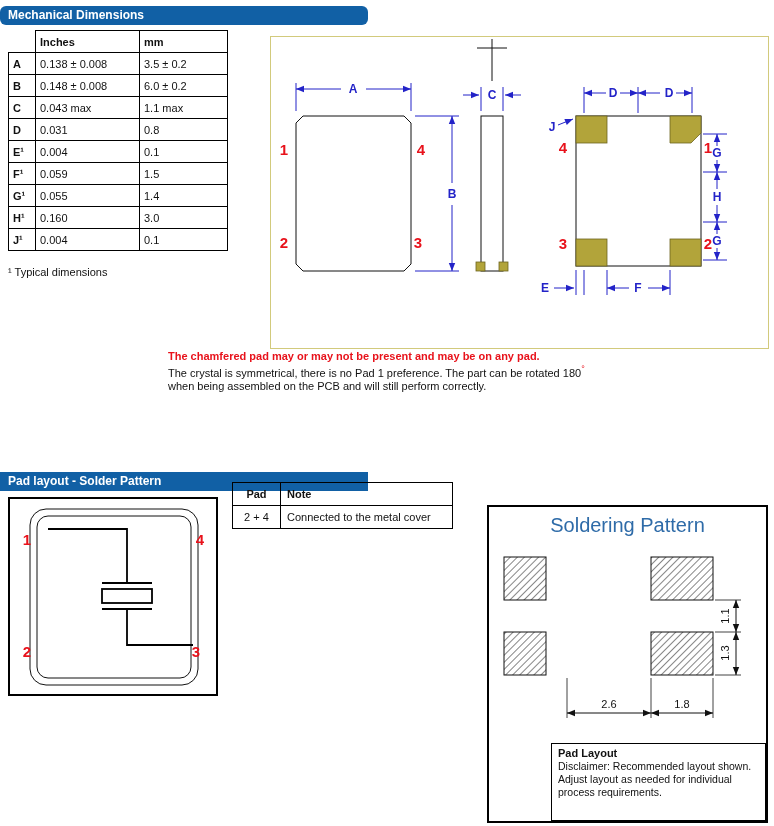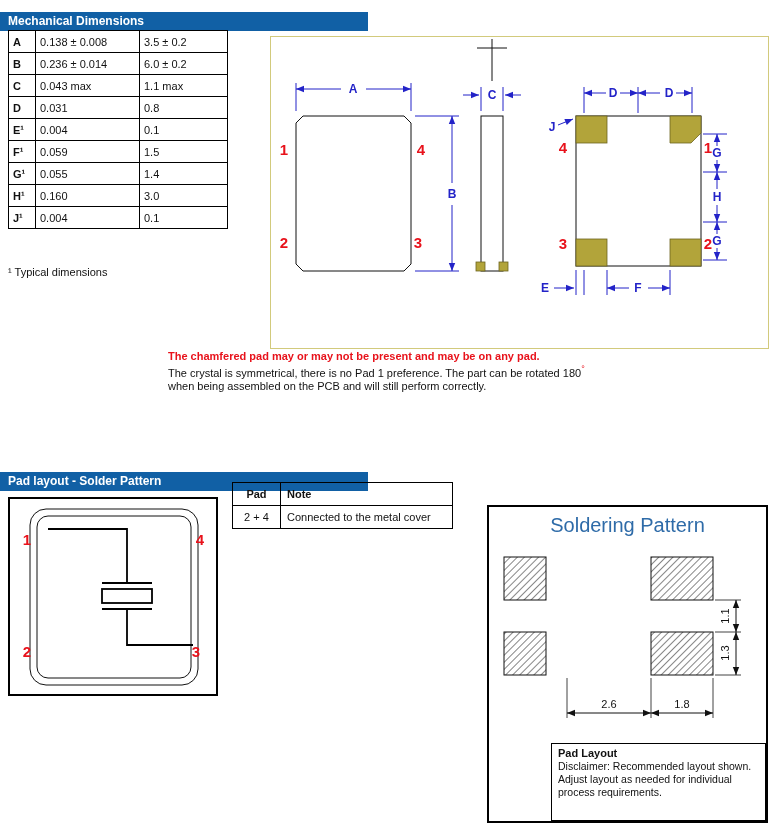--- a/index.html
+++ b/index.html
@@ -7,21 +7,21 @@
   body {
     width: 774px; height: 826px; position: relative; overflow: hidden;
     background: #ffffff; color: #111;
     font-family: "Liberation Sans", "DejaVu Sans", sans-serif;
   }
   .secbar {
     position: absolute; left: 0; width: 368px; height: 19px;
     background: #1160a5; color: #fff; font-size: 12px; font-weight: bold;
     line-height: 19px; padding-left: 8px;
   }
-  #bar1 { top: 12px; }
+  #bar1 { top: 6px; border-radius: 6px; }
   #bar2 { top: 472px; }
 
   table { border-collapse: collapse; font-size: 11px; color: #111; }
   .dimtable { position: absolute; left: 8px; top: 30px; }
   .dimtable th, .dimtable td { border: 1px solid #000; padding: 2px 4px; vertical-align: middle; }
   .dimtable .corner { border: none; }
   .dimtable .colhead { text-align: center; font-weight: bold; padding: 1px 4px; }
   .dimtable .rowlabel { width: 27px; text-align: left; font-weight: bold; }
   .dimtable .inch { width: 104px; height: 22px; text-align: left; }
   .dimtable .mmv { width: 88px; text-align: left; }
@@ -66,28 +66,33 @@
 </style>
 </head>
 <body>
 
 <div class="secbar" id="bar1">
   <span>Mechanical Dimensions</span>
 </div>
 
 <table class="dimtable">
   <tbody>
+      <tr>
+    <td class="corner"></td>
+    <th class="colhead inch">Inches</th>
+    <th class="colhead mmv">mm</th>
+  </tr>
   <tr>
     <th class="rowlabel">A</th>
     <td class="inch">0.138 ± 0.008</td>
     <td class="mmv">3.5 ± 0.2</td>
   </tr>
   <tr>
     <th class="rowlabel">B</th>
-    <td class="inch">0.236 ± 0.014</td>
+    <td class="inch">0.148 ± 0.008</td>
     <td class="mmv">6.0 ± 0.2</td>
   </tr>
   <tr>
     <th class="rowlabel">C</th>
     <td class="inch">0.043 max</td>
     <td class="mmv">1.1 max</td>
   </tr>
   <tr>
     <th class="rowlabel">D</th>
     <td class="inch">0.031</td>

